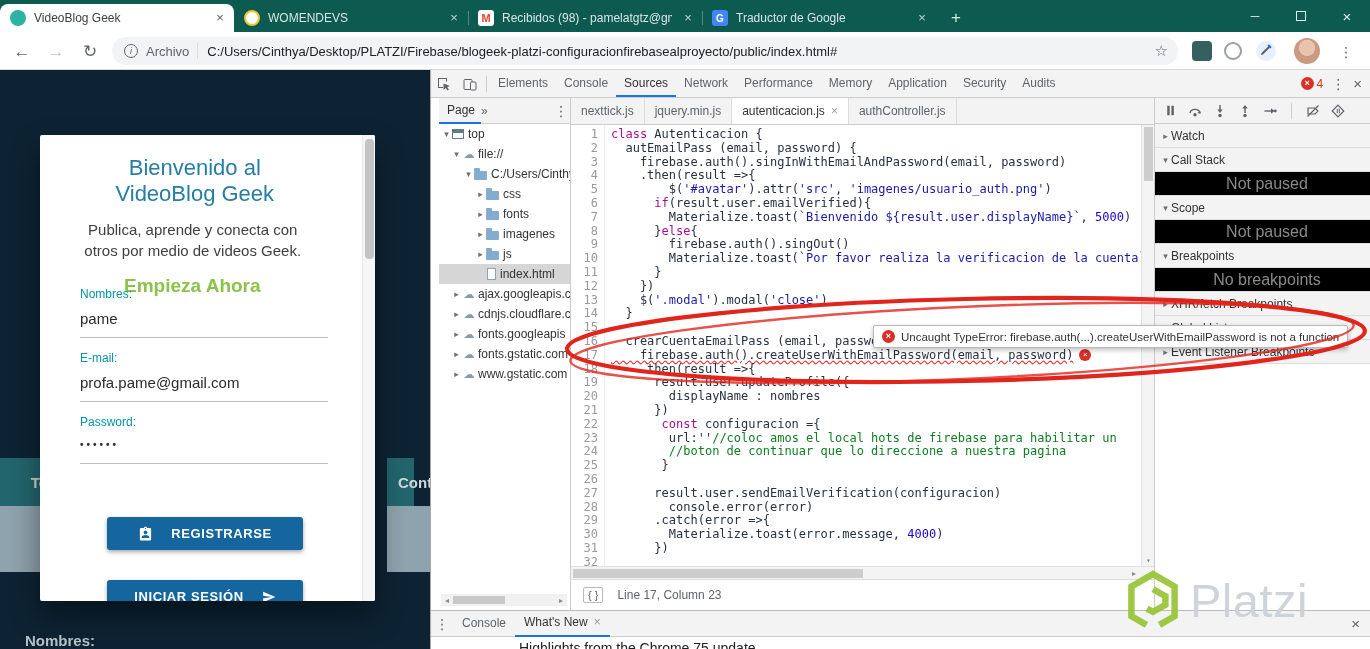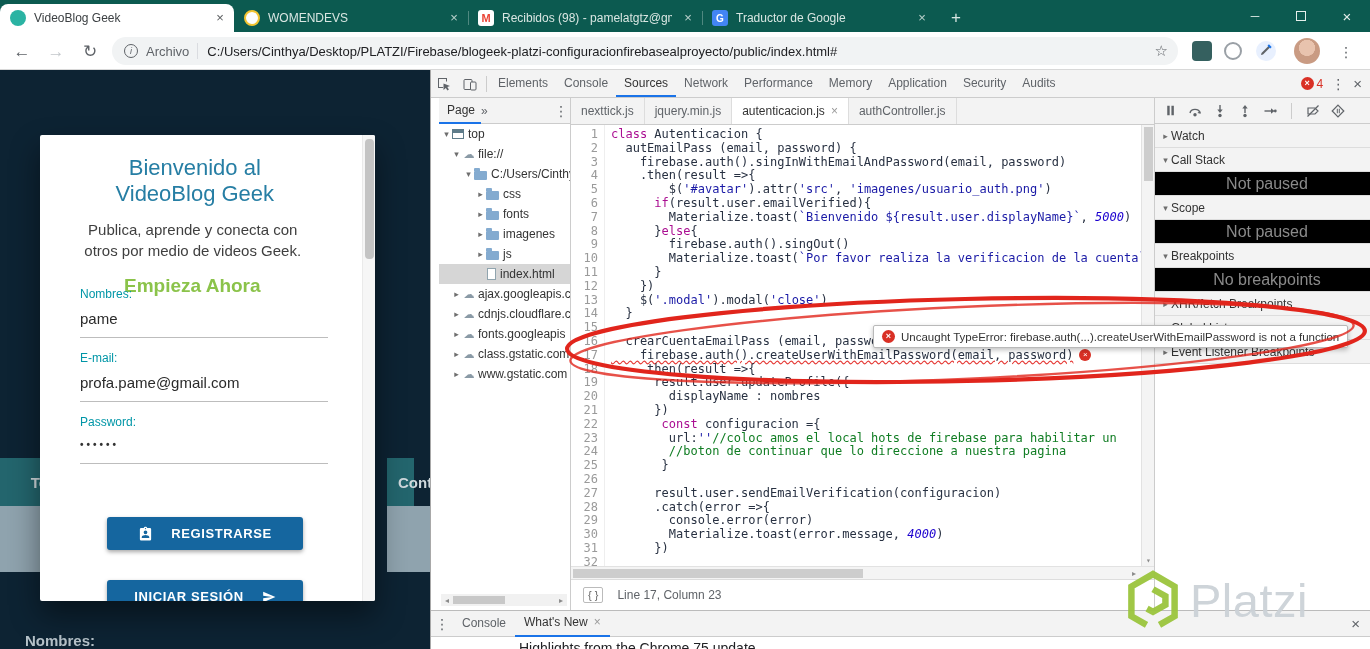--- a/index.html
+++ b/index.html
@@ -107,21 +107,21 @@
   .ed-tab { padding:0 10px; line-height:26px; color:#5f6368; border-right:1px solid #ddd; display:flex; align-items:center; gap:6px; }
   .ed-tab.active { background:#fff; color:#333; }
   .ed-tab .tclose { font-size:12px; color:#9a9a9a; }
   .code-wrap { position:relative; height:441px; overflow:hidden; display:flex; font-family:"DejaVu Sans Mono", monospace; font-size:12px; }
   .gutter { width:34px; padding:3px 6px 0 0; text-align:right; color:#9a9a9a; border-right:1px solid #eee; flex:none; }
   .gutter div { height:13.8px; line-height:13.8px; }
   .code-lines { flex:1; padding:3px 0 0 6px; overflow:hidden; }
   .code-line { height:13.8px; line-height:13.8px; white-space:pre; color:#283142; }
   .tok-kw { color:#aa0d91; }
   .tok-str { color:#1a1aa6; }
-  .tok-num { color:#1c00cf;font-style:italic; }
+  .tok-num { color:#1c00cf; }
   .tok-com { color:#107d23; }
   .error-squiggle { text-decoration:underline; text-decoration-style:wavy; text-decoration-color:#e53935; }
   .err-x-inline { display:inline-block; width:12px; height:12px; border-radius:50%; background:var(--error_red,#d93025); color:#fff; font-size:8px; line-height:12px; text-align:center; margin-left:6px; vertical-align:middle; font-family:"Liberation Sans",sans-serif; }
   .vscroll { position:absolute; right:0; top:0; width:13px; height:441px; background:#f4f4f4; border-left:1px solid #e2e2e2; }
   .vscroll .sb-thumb { position:absolute; left:2px; top:2px; width:9px; height:54px; background:#cdcdcd; }
   .vscroll .sb-arrow { position:absolute; bottom:1px; left:0; width:13px; }
   .hscroll { height:13px; background:#f4f4f4; border-top:1px solid #e2e2e2; display:flex; align-items:center; position:relative; }
   .hscroll .sb-thumb { margin-left:2px; width:290px; height:9px; background:#cdcdcd; }
   .hscroll .sb-arrow { position:absolute; right:14px; }
   .statusbar { height:31px; border-top:1px solid #ddd; display:flex; align-items:center; padding-left:12px; gap:14px; background:#fff; }
@@ -347,21 +347,21 @@
           <span>cdnjs.cloudflare.c</span>
         </div>
         <div class="tree-row" style="padding-left:12px">
           <span class="tw">▸</span>
           <span class="ic ic-cloud">☁</span>
           <span>fonts.googleapis</span>
         </div>
         <div class="tree-row" style="padding-left:12px">
           <span class="tw">▸</span>
           <span class="ic ic-cloud">☁</span>
-          <span>class.gstatic.com</span>
+          <span>fonts.gstatic.com</span>
         </div>
         <div class="tree-row" style="padding-left:12px">
           <span class="tw">▸</span>
           <span class="ic ic-cloud">☁</span>
           <span>www.gstatic.com</span>
         </div>
         <div class="nav-hscroll">
           <span class="sb-arrow">◂</span>
           <span class="sb-thumb"></span>
           <span class="spacer"></span>
@@ -441,22 +441,22 @@
               <div class="code-line"><span>    .then(result =&gt;{</span></div>
               <div class="code-line"><span>      result.user.updateProfile({</span></div>
               <div class="code-line"><span>        displayName : nombres</span></div>
               <div class="code-line"><span>      })</span></div>
               <div class="code-line"><span>       <span class="tok-kw">const</span> configuracion ={</span></div>
               <div class="code-line"><span>        url:<span class="tok-str">''</span><span class="tok-com">//coloc amos el local hots de firebase para habilitar un</span></span></div>
               <div class="code-line"><span>        <span class="tok-com">//boton de continuar que lo direccione a nuestra pagina</span></span></div>
               <div class="code-line"><span>       }</span></div>
               <div class="code-line"><span></span></div>
               <div class="code-line"><span>      result.user.sendEmailVerification(configuracion)</span></div>
+              <div class="code-line"><span>        console.error(error)</span></div>
               <div class="code-line"><span>      .catch(error =&gt;{</span></div>
-              <div class="code-line"><span>        console.error(error)</span></div>
               <div class="code-line"><span>        Materialize.toast(error.message, <span class="tok-num">4000</span>)</span></div>
               <div class="code-line"><span>      })</span></div>
               <div class="code-line"><span></span></div>
             </div>
           <div class="vscroll">
             <div class="sb-thumb"></div>
             <div class="sb-arrow">▾</div>
           </div>
         </div>
         <div class="hscroll">

